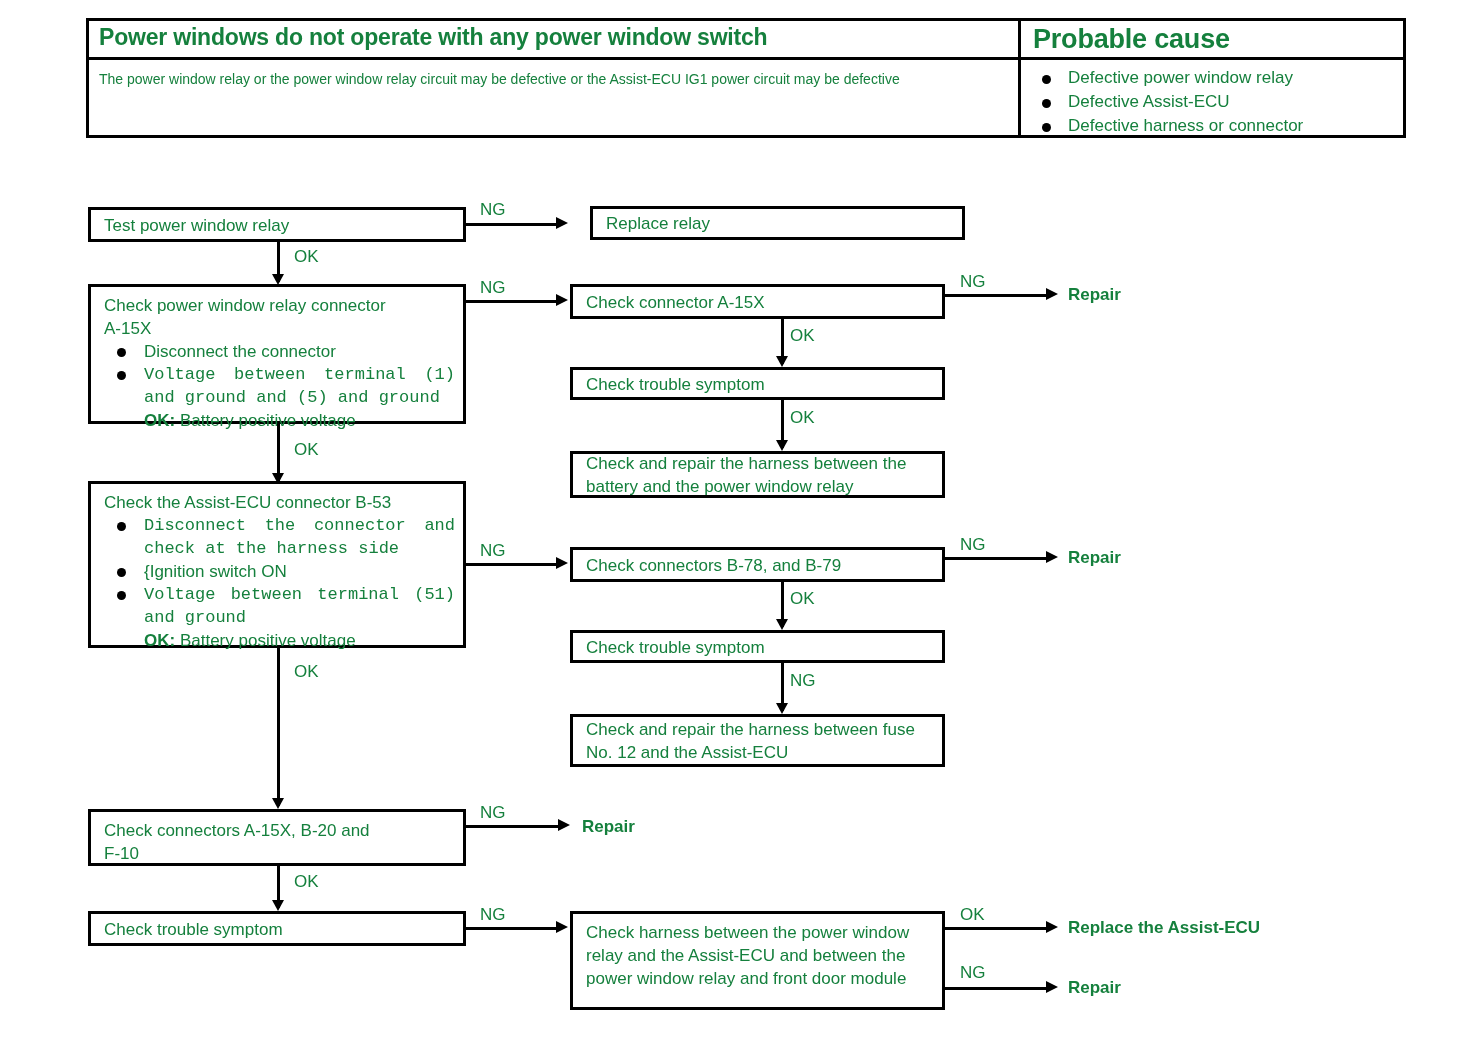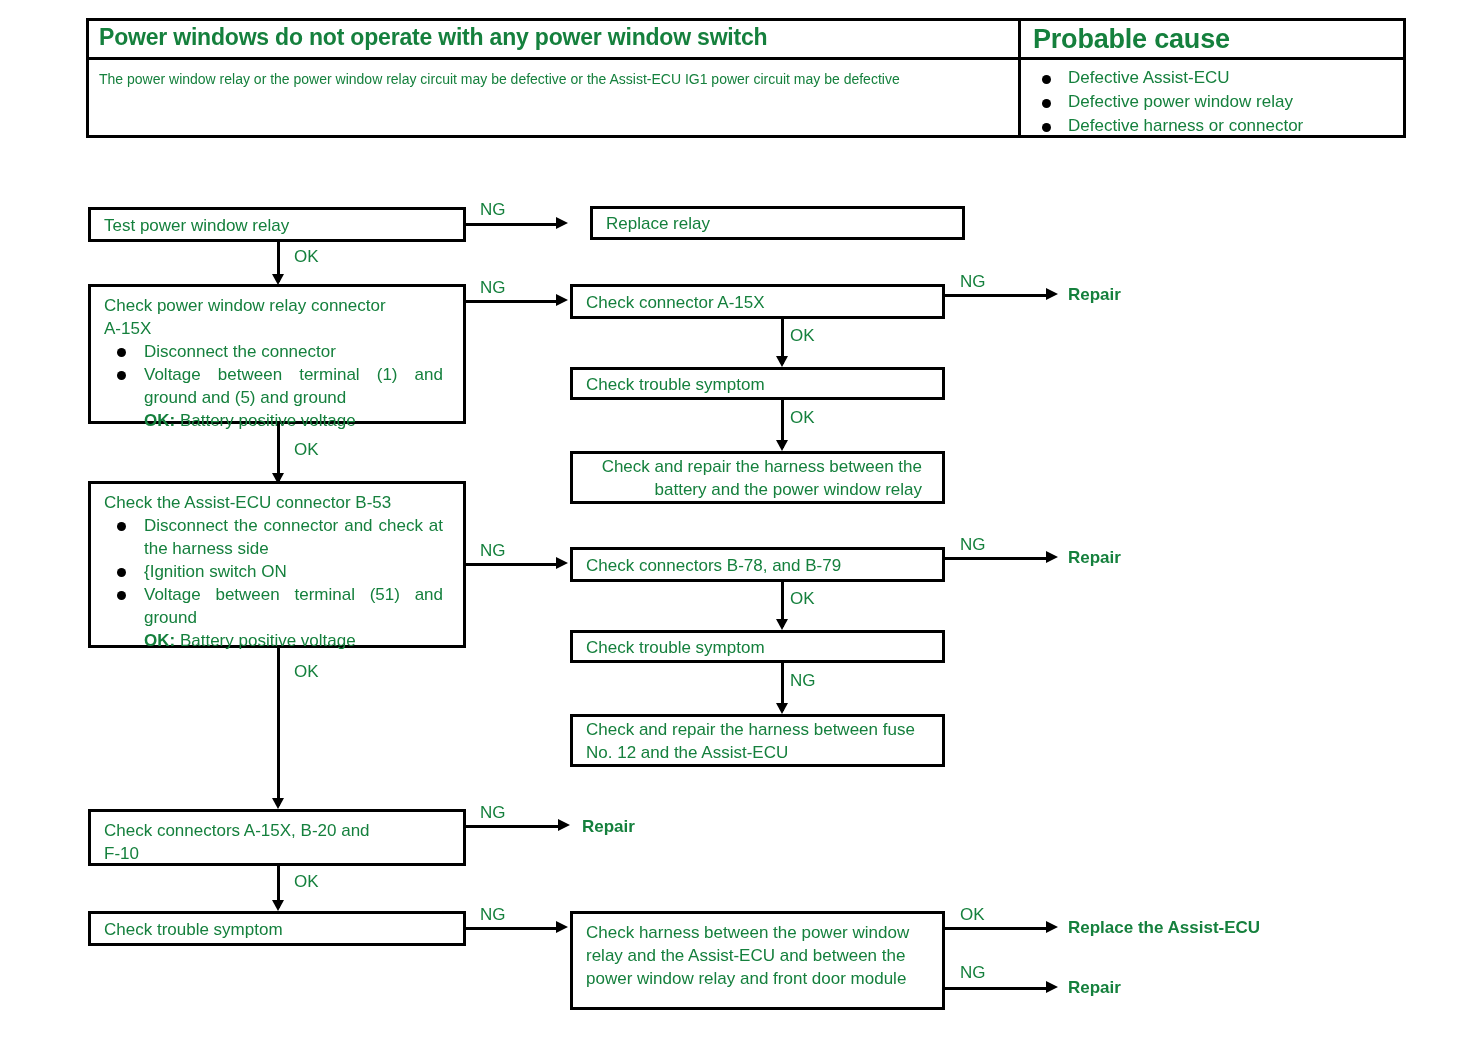--- a/index.html
+++ b/index.html
@@ -108,21 +108,21 @@
     border: 3px solid #000;
     box-sizing: border-box;
     background: #fff;
     font-size: 17px;
     line-height: 23px;
   }
   .fbox .txt {
     position: absolute;
     left: 13px;
     top: 7px;
-    right: 20px;
+    right: 8px;
   }
   .fbox.center .txt {
     top: 50%;
     transform: translateY(-50%);
   }
   .blist {
     margin: 0;
     padding: 0;
     list-style: none;
   }
@@ -139,21 +139,21 @@
     width: 9px;
     height: 9px;
     border-radius: 50%;
     background: #000;
   }
   .sub-ok {
     padding-left: 40px;
     line-height: 23px;
   }
   .sub-ok b { font-weight: bold; }
-  .just { text-align: justify; }
+  .just { text-align: justify; font-family: Liberation Mono, monospace; }
 
   
   .vline {
     position: absolute;
     width: 3px;
     background: #000;
   }
   .hline {
     position: absolute;
     height: 3px;
@@ -196,22 +196,22 @@
   <div class="sym-table"></div>
   <div class="sym-divider-v"></div>
   <div class="sym-divider-h1"></div>
   <div class="sym-divider-h2"></div>
 
   <div class="sym-title">Power windows do not operate with any power window switch</div>
   <div class="cause-title">Probable cause</div>
   <div class="sym-body">The power window relay or the power window relay circuit may be defective or the Assist-ECU IG1 power circuit may be defective</div>
 
   <div class="cause-list">
+    <div class="li">Defective power window relay</div>
     <div class="li">Defective Assist-ECU</div>
-    <div class="li">Defective power window relay</div>
     <div class="li">Defective harness or connector</div>
   </div>
 
   <div class="fbox center" style="left:88px; top:207px; width:378px; height:35px;">
     <div class="txt">Test power window relay</div>
   </div>
 
   <div class="hline" style="left:466px; top:223px; width:92px;"></div>
   <div class="arrow-right" style="left:556px; top:217px;"></div>
   <div class="elabel" style="left:480px; top:200px;">NG</div>
@@ -257,21 +257,21 @@
   <div class="elabel" style="left:790px; top:326px;">OK</div>
 
   <div class="fbox center" style="left:570px; top:367px; width:375px; height:33px;">
     <div class="txt">Check trouble symptom</div>
   </div>
 
   <div class="vline" style="left:781px; top:400px; height:48px;"></div>
   <div class="arrow-down" style="left:776px; top:440px;"></div>
   <div class="elabel" style="left:790px; top:408px;">OK</div>
 
-  <div class="fbox center" style="left:570px; top:451px; width:375px; height:53px;text-align:right;">
+  <div class="fbox center" style="left:570px; top:451px; width:375px; height:47px;">
     <div class="txt">Check and repair the harness between the battery and the power window relay</div>
   </div>
 
   <div class="vline" style="left:277px; top:424px; height:57px;"></div>
   <div class="arrow-down" style="left:272px; top:473px;"></div>
   <div class="elabel" style="left:294px; top:440px;">OK</div>
 
   <div class="fbox" style="left:88px; top:481px; width:378px; height:167px;">
     <div class="txt">
       <div>Check the Assist-ECU connector B-53</div>

